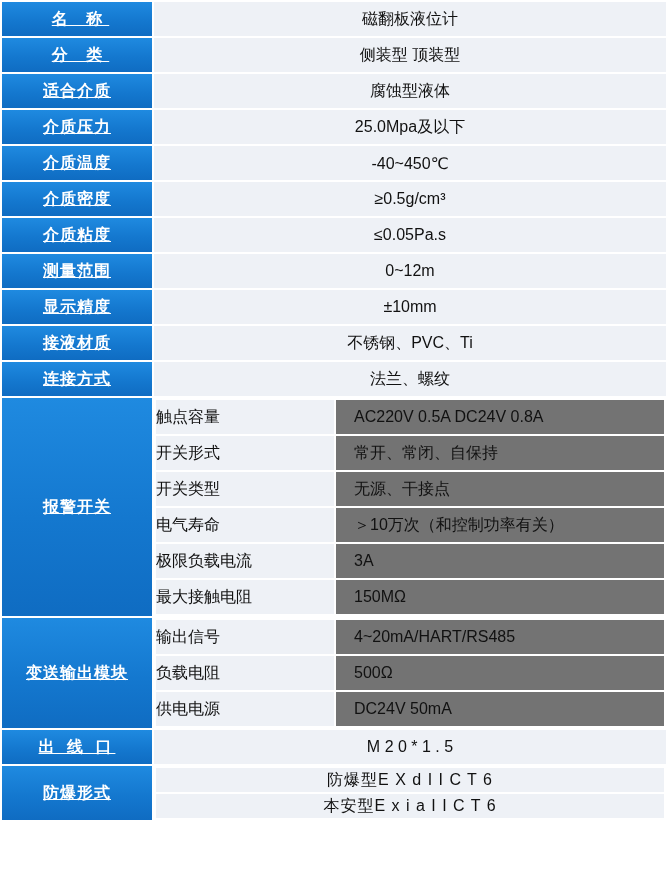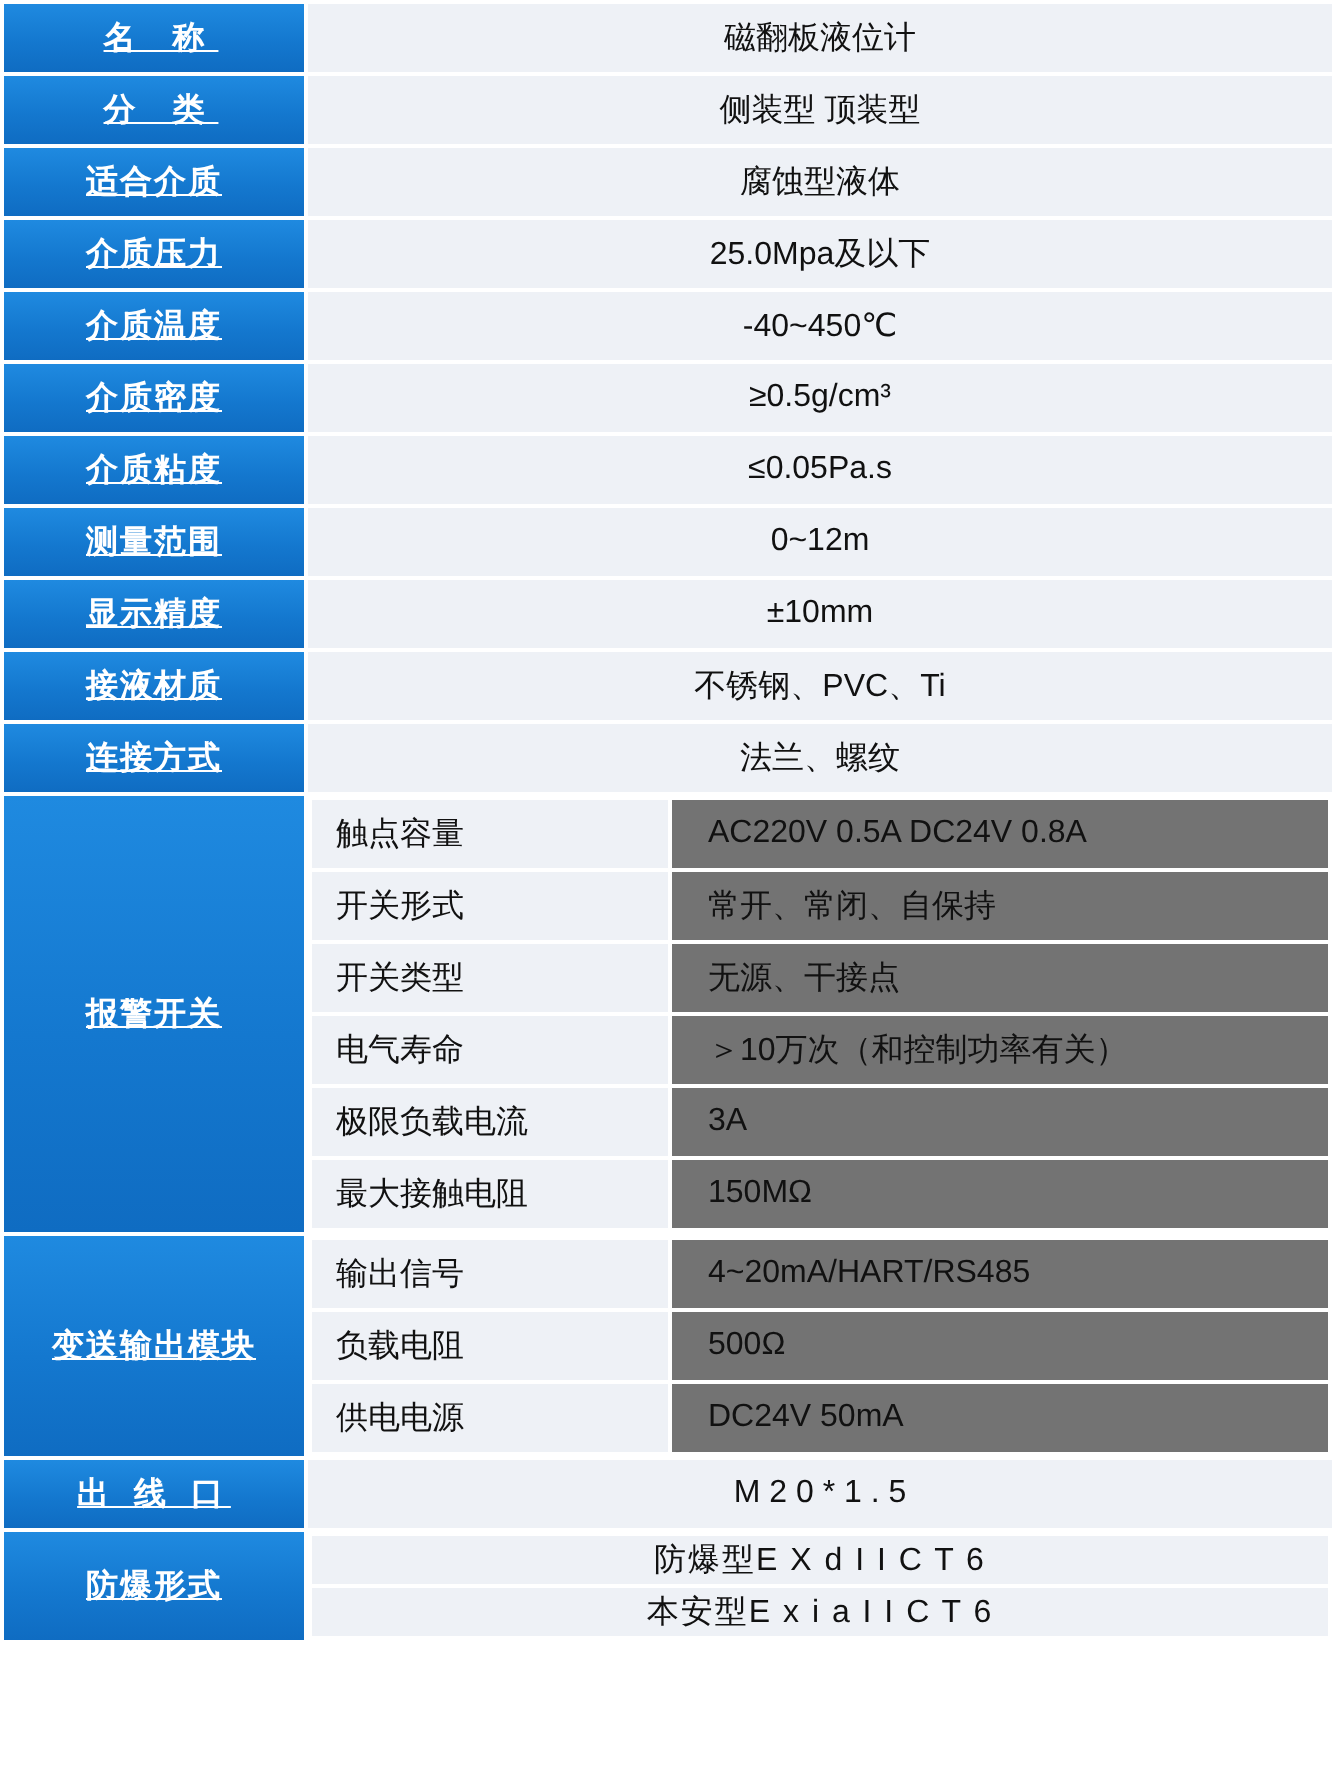--- a/index.html
+++ b/index.html
@@ -49,21 +49,21 @@
   .sub-table {
     width: 100%;
     border-collapse: separate;
     border-spacing: 2px 2px;
     table-layout: fixed;
   }
   .sub-label {
     background: #eef1f6;
     font-size: 16px;
     height: 34px;
-    padding-left: 12px;
+    padding-left: 0;
     width: 178px;
     text-align: left;
     color: #111111;
   }
   .sub-value {
     background: #737373;
     font-size: 16px;
     height: 34px;
     padding-left: 18px;
     text-align: left;

